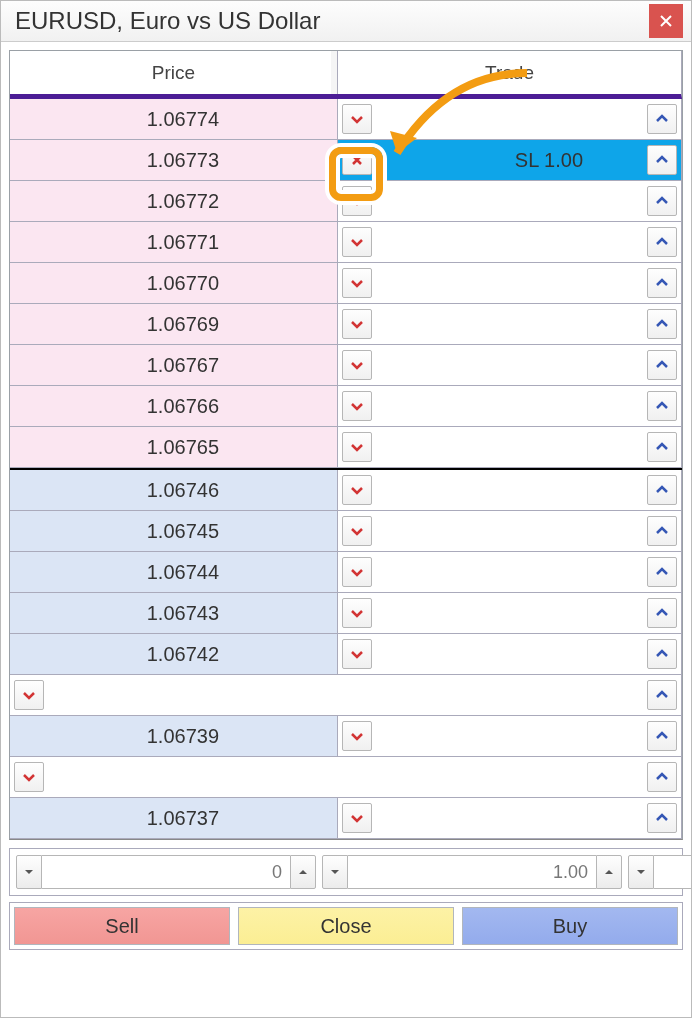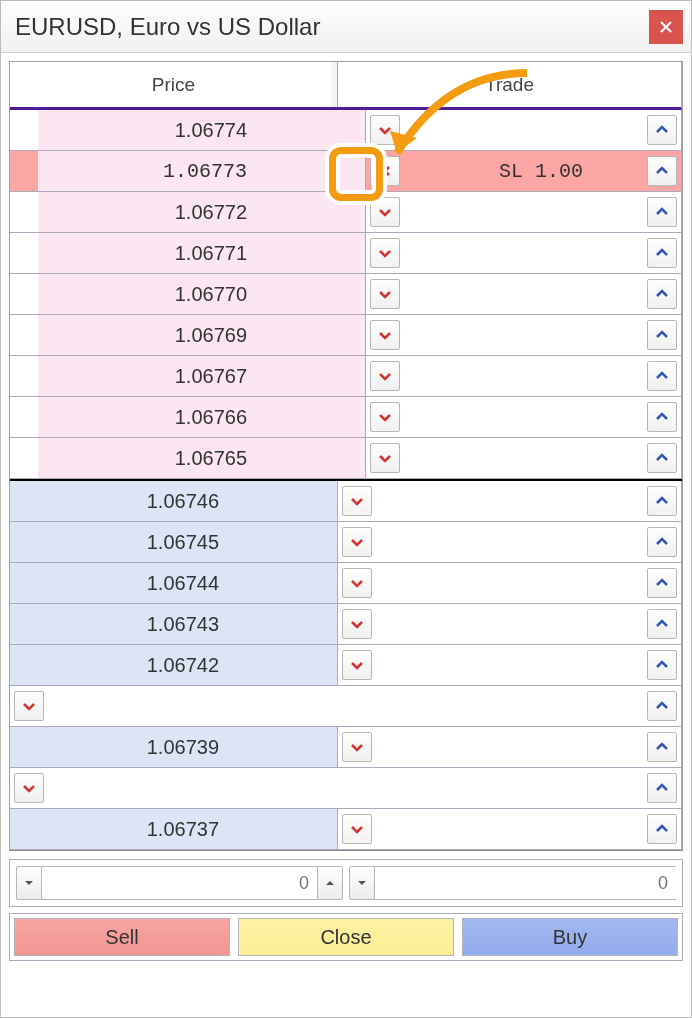--- a/index.html
+++ b/index.html
@@ -10,21 +10,21 @@
     background: #fff;
     font-family: "Segoe UI", Arial, sans-serif;
     font-size: 19px;
     color: #333;
     position: relative;
     border: 1px solid #bbb;
   }
 
   
   .titlebar {
-    height: 52px;
+    height: 41px;
     display: flex;
     align-items: center;
     justify-content: space-between;
     background: linear-gradient(#fdfdfd,#f1f1f1);
     border-bottom: 1px solid #ccc;
     padding: 0 8px 0 14px;
     gap: 21px;
   }
   .titlebar .title { font-size: 24px; color: #333; }
   .close-window {
@@ -36,21 +36,21 @@
   .close-window svg { stroke:#fff; stroke-width:2; }
 
   
   .content { padding: 8px; }
 
   
   .dom-table { border: 1px solid #9aa0a6; background:#fff; border-bottom:1px solid #888;}
   .dom-head {
     display:flex;
     height: 48px;
-    border-bottom: 3px solid #4c1d95;
+    border-bottom: 5px solid #4c1d95;
     border-right:1px solid #aab;
     color:#444;
   }
   .dom-head .col-price {
     flex: 0 0 328px;
     display:flex; align-items:center; justify-content:center;
     border-right:1px solid #aab;
     box-shadow: inset -6px 0 0 rgba(0,0,0,.04);
   }
   .dom-head .col-trade { flex:1; display:flex; align-items:center; justify-content:center; }
@@ -61,24 +61,24 @@
     border-right:1px solid #aab;
   }
   .dom-row .price {
     flex:0 0 328px;
     display:flex; align-items:center; justify-content:flex-end;
     padding-right:118px;
     border-right:1px solid #aab;
     font-size:20px;
   }
   .dom-row.ask .price { background:#fbe6f1; }
-  .dom-row.ask .price { color:#333;margin-left:28px; }
+  .dom-row.ask .price { color:#333; }
   .dom-row.bid .price { background:#dbe5f5; }
 
-  .dom-row.ask.hl { background:#fca5a5;font-family:Liberation Mono, monospace; }
+  .dom-row.ask.hl { background:#0ea5e9; }
 
   .dom-row .trade {
     flex:1; display:flex; align-items:center; justify-content:flex-start;
     padding: 0 4px;
   }
   .btn-sq {
     width: 30px; height:30px;
     border:1px solid #b6b6b6;
     border-radius:2px;
     background: linear-gradient(#fefefe,#f0f0f0);
@@ -473,20 +473,33 @@
             <path d="M1 7 L5 3 L9 7" fill="#555"></path>
           </svg>
         </div>
     </div>
     <div class="spinbox">
       <div class="dec">
           <svg width="10" height="10" viewBox="0 0 10 10">
             <path d="M1 3 L5 7 L9 3" fill="#555"></path>
           </svg>
         </div>
+      <input placeholder="vol" value="1.00" style="">
+      <div class="inc">
+          <svg width="10" height="10" viewBox="0 0 10 10">
+            <path d="M1 7 L5 3 L9 7" fill="#555"></path>
+          </svg>
+        </div>
+    </div>
+    <div class="spinbox">
+      <div class="dec">
+          <svg width="10" height="10" viewBox="0 0 10 10">
+            <path d="M1 3 L5 7 L9 3" fill="#555"></path>
+          </svg>
+        </div>
       <input placeholder="tp" value="0" style="">
 
     </div>
   </div>
 
   <div class="actions">
     <button class="btn-sell">Sell</button>
     <button class="btn-close">Close</button>
     <button class="btn-buy">Buy</button>
   </div>

